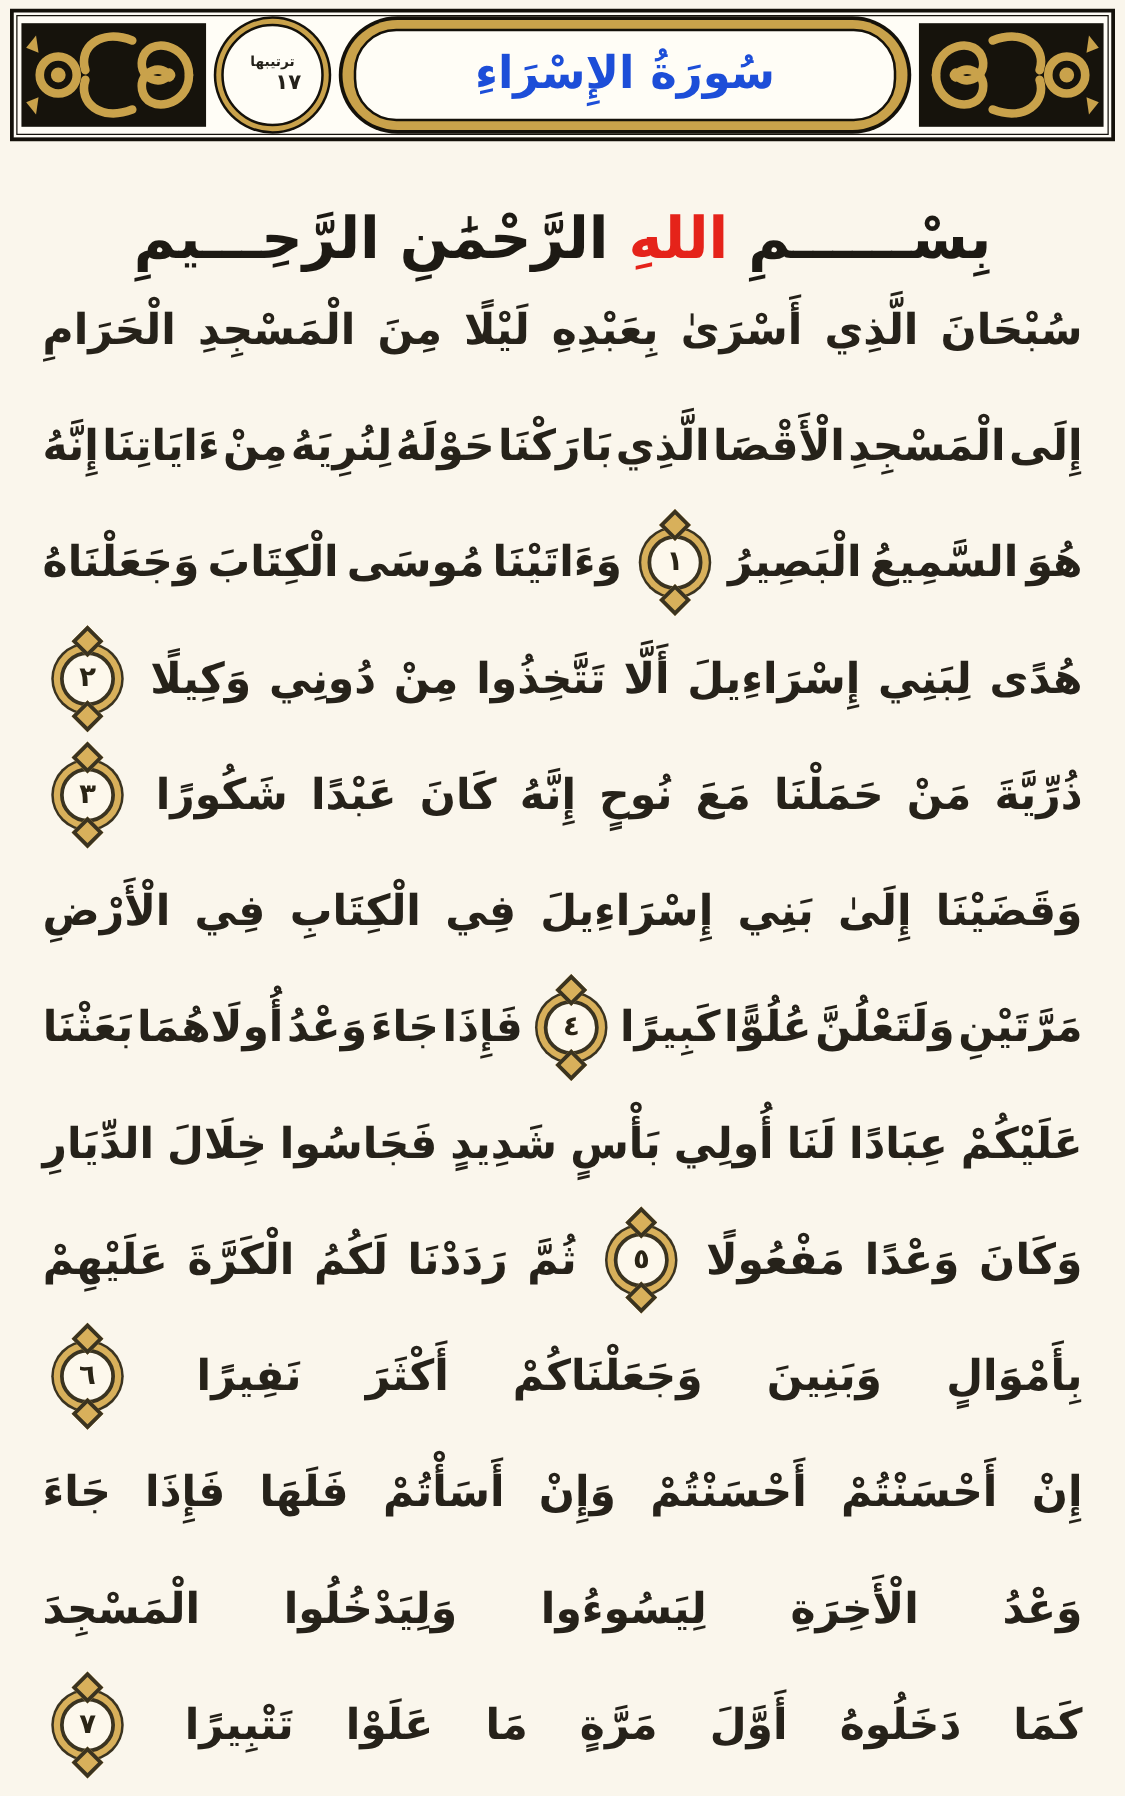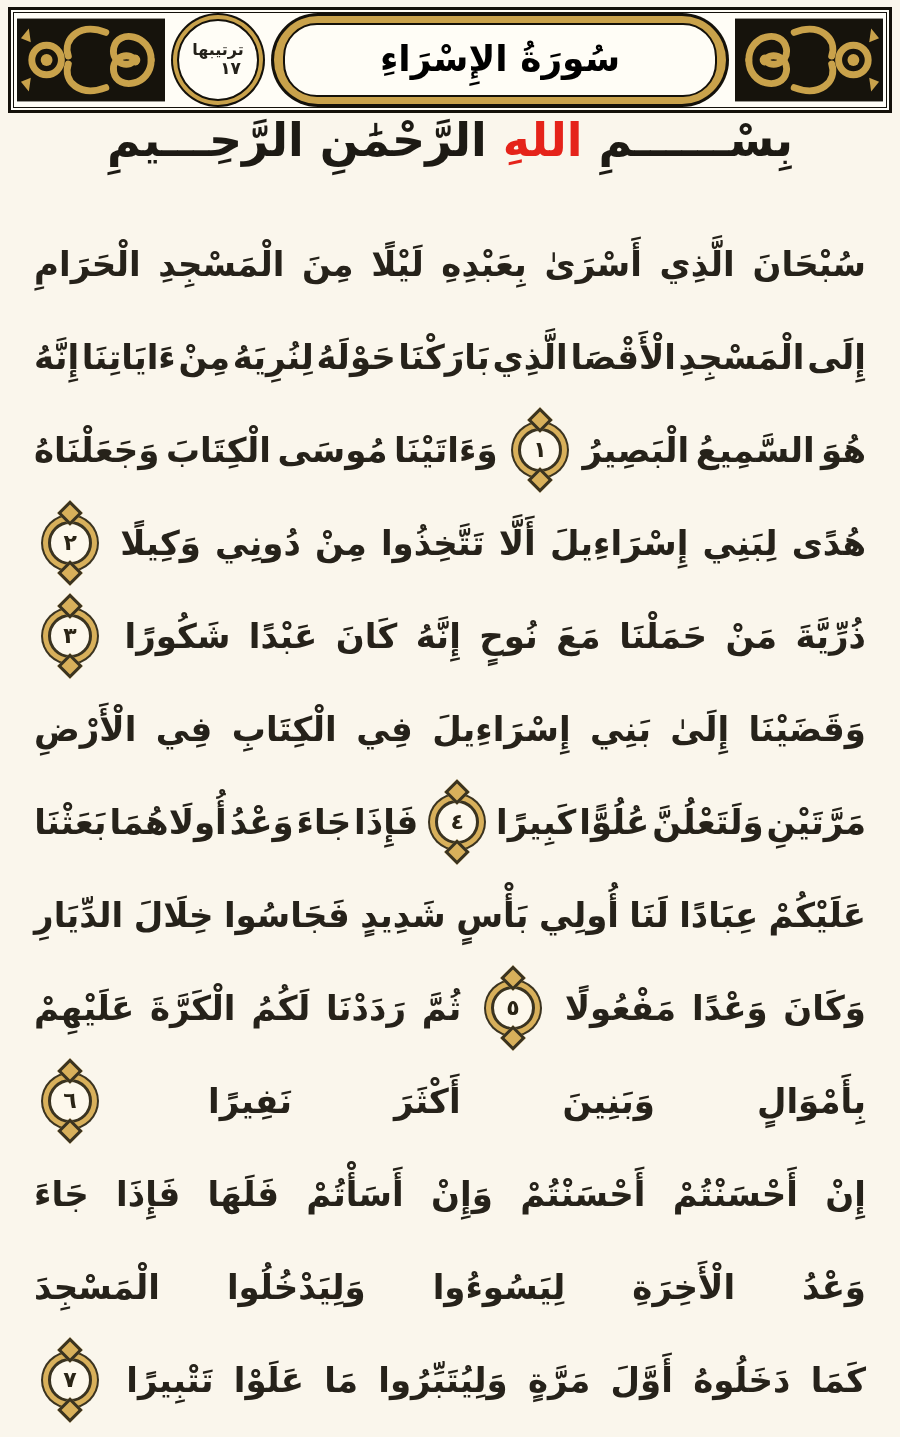--- a/index.html
+++ b/index.html
@@ -32,21 +32,21 @@
     flex:0 0 82px; height:82px;
     background:#fffdf6;
     border:2px solid #14110a;
     border-radius:50%;
     box-shadow: 0 0 0 4px #c9a24b, 0 0 0 6px #14110a;
     display:flex; flex-direction:column;
     align-items:center; justify-content:center;
     line-height:1.15;
     margin:0 6px;
   }
-  .medallion .med-label { font-size:16px; font-weight:bold; }
+  .medallion .med-label { font-size:11px; font-weight:bold; }
   .medallion .med-value { font-size:17px; font-weight:bold;margin-left:25px; }
 
   .cartouche-outer {
     flex:1 1 auto; height:94px;
     background:#14110a;
     border-radius:47px;
     padding:3px;
   }
   .cartouche-gold {
     height:100%;
@@ -55,28 +55,28 @@
     padding:7px 9px;
   }
   .cartouche-inner {
     height:100%;
     background:#fffdf6;
     border:2px solid #14110a;
     border-radius:34px;
     display:flex; align-items:center; justify-content:center;
   }
   .surah-title {
-    font-size:36px; font-weight:bold; color:#000000;
+    font-size:36px; font-weight:bold; color:#1d4ed8;
     transform:translateY(-2px);
   }
 
   
   .bismillah-row {
     height:104px;
-    display:flex; align-items:flex-start; justify-content:center;
+    display:flex; align-items:flex-end; justify-content:center;
     direction:rtl;
   }
   .bismillah-row .bism-text {
     font-size:46px; font-weight:bold; color:#1d1a14;
     white-space:nowrap;
   }
   .allah-red { color:#e5231a; }
 
   
   .quran-lines { direction:rtl; }
@@ -289,20 +289,21 @@
       </span>
       <span class="word">ثُمَّ</span>
       <span class="word">رَدَدْنَا</span>
       <span class="word">لَكُمُ</span>
       <span class="word">الْكَرَّةَ</span>
       <span class="word">عَلَيْهِمْ</span>
     </div>
     <div class="quran-line">
       <span class="word">بِأَمْوَالٍ</span>
       <span class="word">وَبَنِينَ</span>
+      <span class="word">وَجَعَلْنَاكُمْ</span>
       <span class="word">أَكْثَرَ</span>
       <span class="word">نَفِيرًا</span>
       <span class="ayah-marker">
         <span class="ayah-num">٦</span>
       </span>
     </div>
     <div class="quran-line">
       <span class="word">إِنْ</span>
       <span class="word">أَحْسَنْتُمْ</span>
       <span class="word">أَحْسَنْتُمْ</span>
@@ -317,21 +318,20 @@
       <span class="word">الْأَخِرَةِ</span>
       <span class="word">لِيَسُوءُوا</span>
       <span class="word">وَلِيَدْخُلُوا</span>
       <span class="word">الْمَسْجِدَ</span>
     </div>
     <div class="quran-line">
       <span class="word">كَمَا</span>
       <span class="word">دَخَلُوهُ</span>
       <span class="word">أَوَّلَ</span>
       <span class="word">مَرَّةٍ</span>
-      <span class="word">وَلِيُتَبِّرُوا</span>
       <span class="word">مَا</span>
       <span class="word">عَلَوْا</span>
       <span class="word">تَتْبِيرًا</span>
       <span class="ayah-marker">
         <span class="ayah-num">٧</span>
       </span>
     </div>
   </div>
 
 </body></html>

